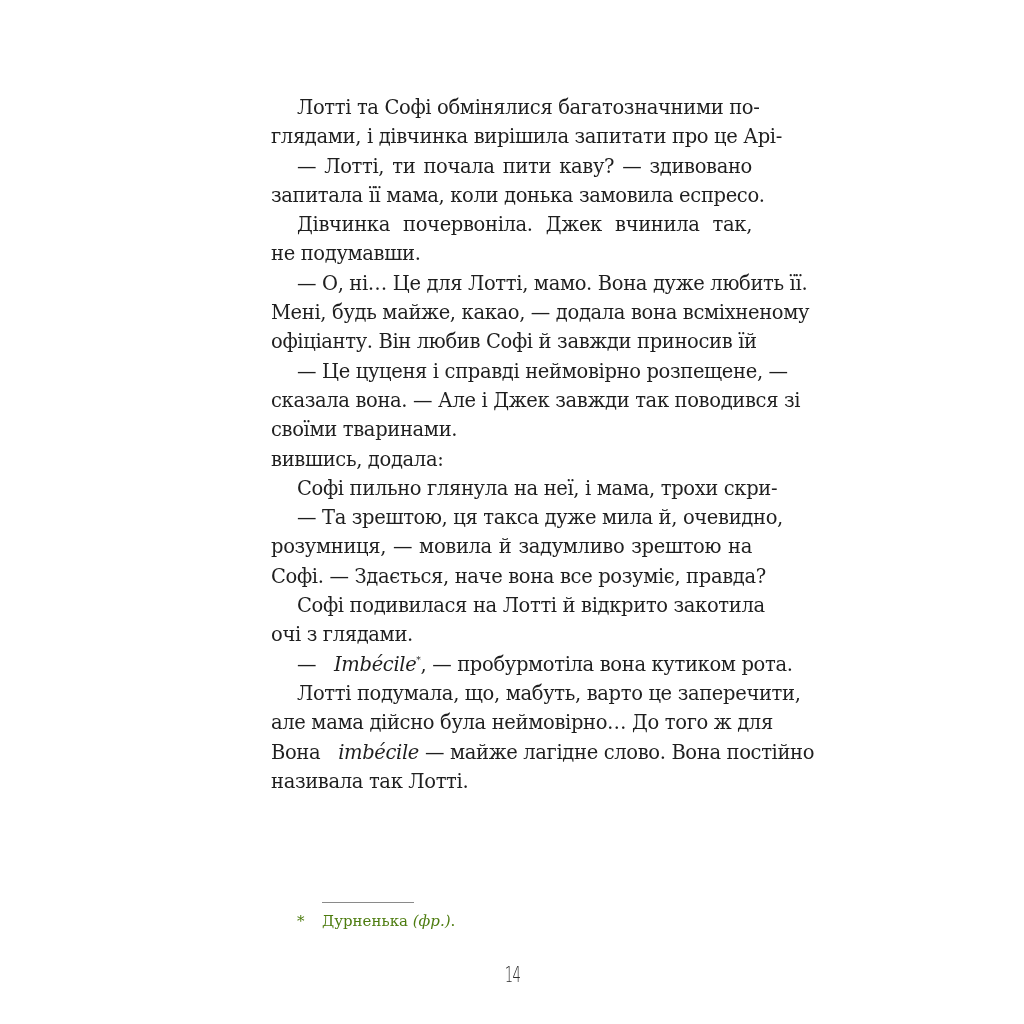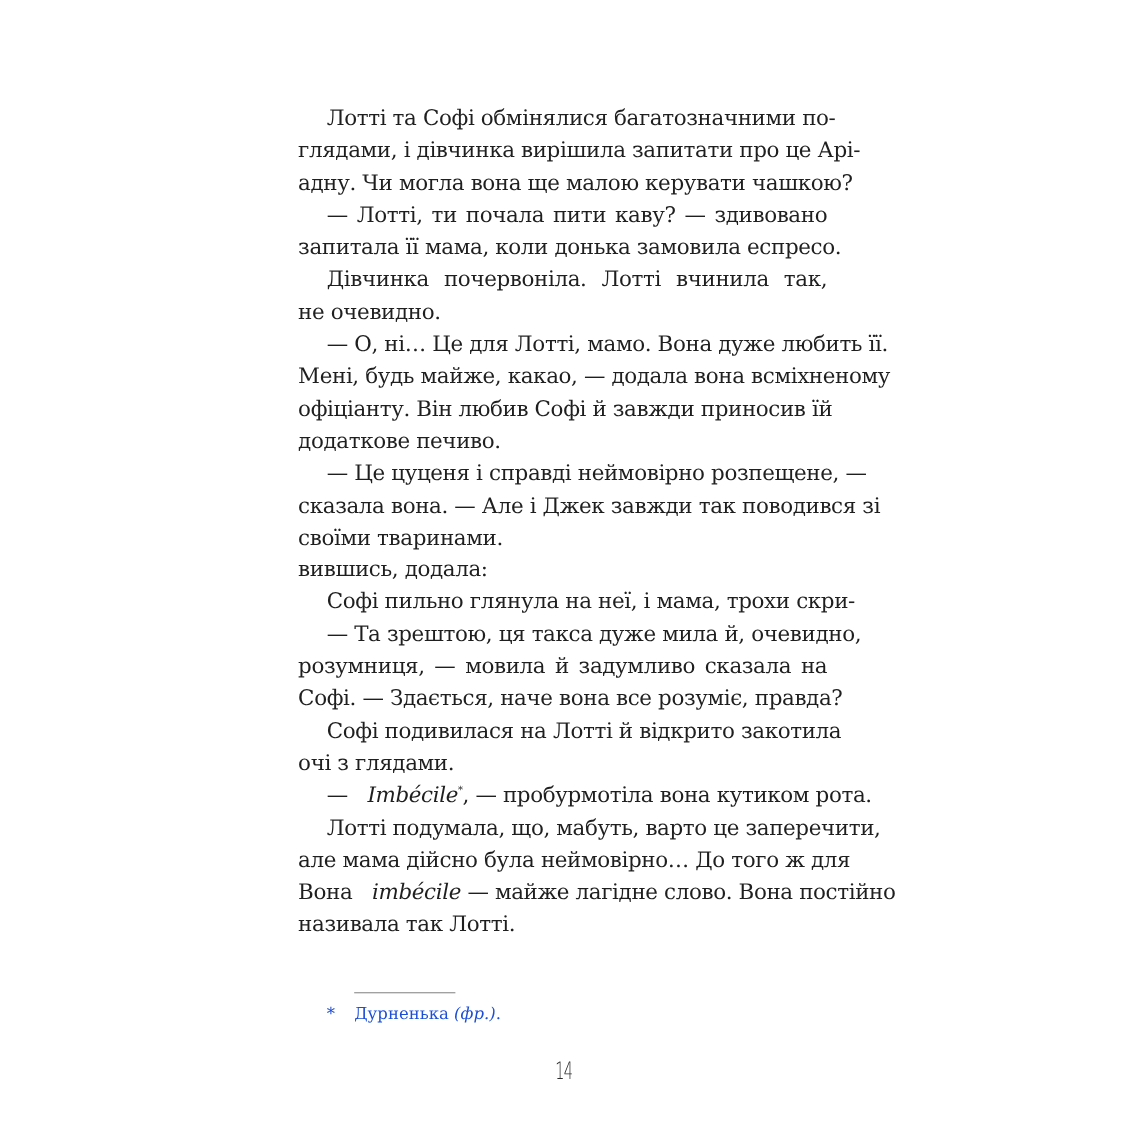--- a/index.html
+++ b/index.html
@@ -50,21 +50,21 @@
       height: 1.3px;
       background: #8a8a8a;
     }
     .footnote {
       position: absolute;
       left: 297px;
       top: 910px;
       font-size: 15px;
       line-height: 22px;
       white-space: nowrap;
-      color: #1d4ed8;
+      color: #4d7c0f;
     }
     .footnote .mark { display: inline-block; width: 25px; }
     .footnote .it { font-style: italic; }
     .page-number {
       position: absolute;
       left: 500px;
       top: 962px;
       width: 24px;
       text-align: center;
       font-family: "DejaVu Sans", sans-serif;
@@ -76,43 +76,41 @@
     }
   </style>
 </head>
 <body>
 
 <div class="page">
   <div class="text-block">
 
     <div class="line indent">Лотті та Софі обмінялися багатозначними по-</div>
     <div class="line">глядами, і дівчинка вирішила запитати про це Арі-</div>
-    <div class="line last">адну. Чи могла вона ще малою керувати чашкою?</div>
 
     <div class="line indent">— Лотті, ти почала пити каву? — здивовано</div>
     <div class="line last">запитала її мама, коли донька замовила еспресо.</div>
 
-    <div class="line indent">Дівчинка почервоніла. Лотті вчинила так,</div>
-    <div class="line last">не очевидно.</div>
+    <div class="line indent">Дівчинка почервоніла. Джек вчинила так,</div>
+    <div class="line last">не подумавши.</div>
 
     <div class="line indent">— О, ні… Це для Лотті, мамо. Вона дуже любить її.</div>
     <div class="line">Мені, будь майже, какао, — додала вона всміхненому</div>
     <div class="line">офіціанту. Він любив Софі й завжди приносив їй</div>
-    <div class="line last">додаткове печиво.</div>
 
 
     <div class="line indent">— Це цуценя і справді неймовірно розпещене, —</div>
     <div class="line">сказала вона. — Але і Джек завжди так поводився зі</div>
     <div class="line last">своїми тваринами.</div>
 
     <div class="line last">вившись, додала:</div>
     <div class="line indent">Софі пильно глянула на неї, і мама, трохи скри-</div>
 
     <div class="line indent">— Та зрештою, ця такса дуже мила й, очевидно,</div>
-    <div class="line">розумниця, — мовила й задумливо сказала на</div>
+    <div class="line">розумниця, — мовила й задумливо зрештою на</div>
     <div class="line last">Софі. — Здається, наче вона все розуміє, правда?</div>
 
     <div class="line indent">Софі подивилася на Лотті й відкрито закотила</div>
     <div class="line last">очі з глядами.</div>
 
     <div class="line indent last">
       <span>— </span><span class="it">Imbécile</span><sup>*</sup><span>, — пробурмотіла вона кутиком рота.</span>
     </div>
 
     <div class="line indent">Лотті подумала, що, мабуть, варто це заперечити,</div>

